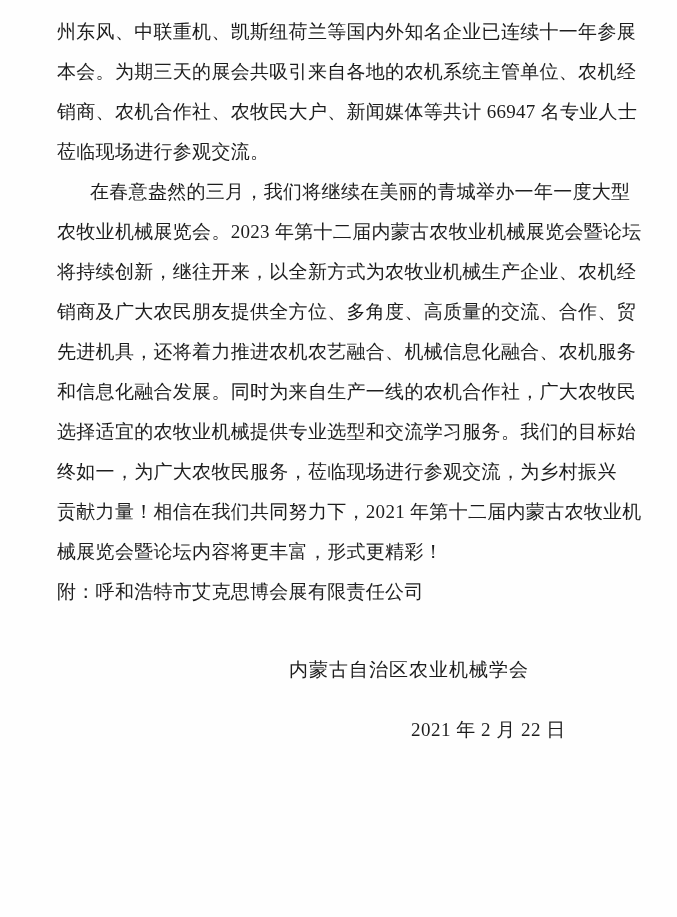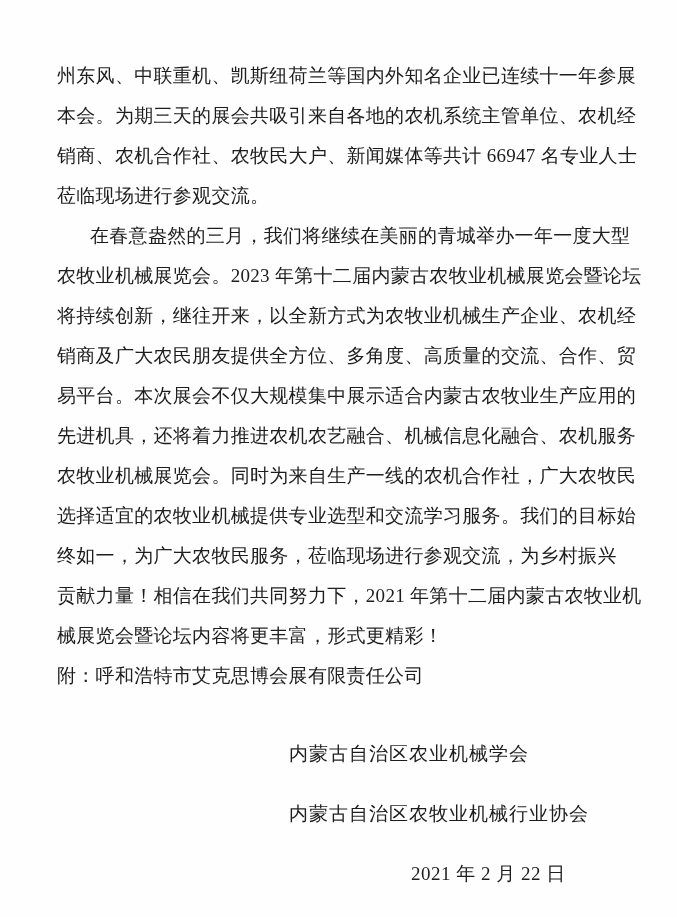--- a/index.html
+++ b/index.html
@@ -11,21 +11,20 @@
     position: relative;
     width: 677px;
     height: 917px;
     background: #fefefe;
     overflow: hidden;
     font-family: "Liberation Serif", "DejaVu Serif", serif;
     color: #1d1d1d;
   }
   .body-text {
     padding: 12px 74px 0 57px;
-    margin-top: 44px;
   }
   .line {
     margin: 0;
     height: 40px;
     line-height: 40px;
     font-size: 19px;
     letter-spacing: 0.3px;
     white-space: nowrap;
     overflow: visible;
   }
@@ -56,29 +55,27 @@
 
   <div class="body-text">
     <p class="line">州东风、中联重机、凯斯纽荷兰等国内外知名企业已连续十一年参展</p>
     <p class="line">本会。为期三天的展会共吸引来自各地的农机系统主管单位、农机经</p>
     <p class="line">销商、农机合作社、农牧民大户、新闻媒体等共计 66947 名专业人士</p>
     <p class="line">莅临现场进行参观交流。</p>
     <p class="line indent">在春意盎然的三月，我们将继续在美丽的青城举办一年一度大型</p>
     <p class="line">农牧业机械展览会。2023 年第十二届内蒙古农牧业机械展览会暨论坛</p>
     <p class="line">将持续创新，继往开来，以全新方式为农牧业机械生产企业、农机经</p>
     <p class="line">销商及广大农民朋友提供全方位、多角度、高质量的交流、合作、贸</p>
-    <p class="line">易平台。本次展会不仅大规模集中展示适合内蒙古农牧业生产应用的</p>
     <p class="line">先进机具，还将着力推进农机农艺融合、机械信息化融合、农机服务</p>
-    <p class="line">农牧业机械展览会。同时为来自生产一线的农机合作社，广大农牧民</p>
+    <p class="line">和信息化融合发展。同时为来自生产一线的农机合作社，广大农牧民</p>
     <p class="line">选择适宜的农牧业机械提供专业选型和交流学习服务。我们的目标始</p>
     <p class="line">终如一，为广大农牧民服务，莅临现场进行参观交流，为乡村振兴</p>
     <p class="line">贡献力量！相信在我们共同努力下，2021 年第十二届内蒙古农牧业机</p>
     <p class="line">械展览会暨论坛内容将更丰富，形式更精彩！</p>
     <p class="line">附：呼和浩特市艾克思博会展有限责任公司</p>
   </div>
 
   <div class="signature-block">
     <p class="sig-line">内蒙古自治区农业机械学会</p>
-    <p class="sig-line">内蒙古自治区农牧业机械行业协会</p>
     <p class="sig-line date">2021 年 2 月 22 日</p>
   </div>
 
 </div>
 
 </body></html>

